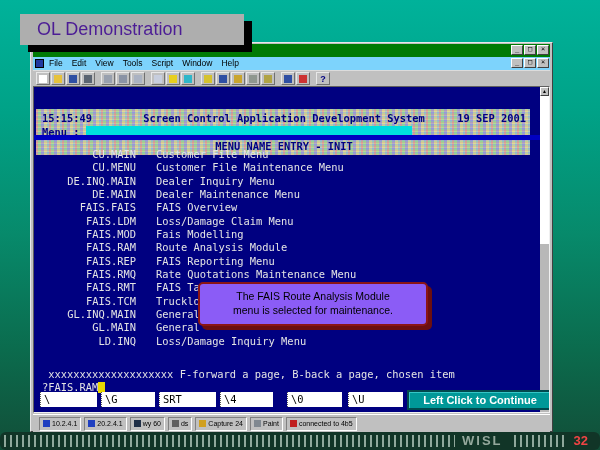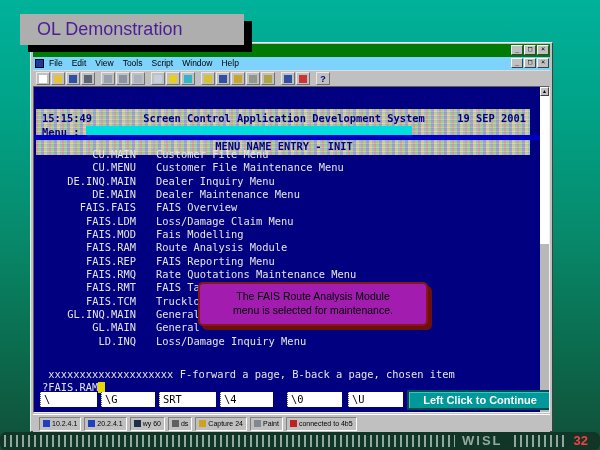--- a/index.html
+++ b/index.html
@@ -63,21 +63,21 @@
   .mlist{position:absolute;left:8px;top:61px;white-space:pre;}
   .mrow{height:13.35px;line-height:13.35px;}
   .mcode{display:inline-block;width:94px;text-align:right;}
   .mdesc{margin-left:20px;}
   .hint{position:absolute;left:8px;top:281px;white-space:pre;line-height:13px;}
   .cmd{position:absolute;left:8px;top:294px;white-space:pre;line-height:13px;}
   .cursor{display:inline-block;width:6.3px;height:11px;background:#e8d800;vertical-align:-2px;}
   .fkey{position:absolute;top:305px;height:15px;background:#fff;color:#000;font-size:10.4px;
     line-height:15px;padding-left:3px;border-left:1px dotted #555;}
 
-  .callout{position:absolute;left:164px;top:195px;width:230px;height:44px;background:#a21caf;
+  .callout{position:absolute;left:164px;top:195px;width:230px;height:44px;background:#8b5cf6;
     border:2px solid #8a1515;border-radius:5px;box-shadow:4px 4px 0 #6b0f0f;color:#000;
     font-size:10.5px;font-family:"Liberation Sans",sans-serif;text-align:center;padding-top:5px;
     line-height:14px;z-index:5;}
   .cont{position:absolute;left:373px;top:303px;width:146px;height:20px;background:#009898;
     border:2px solid #00494e;box-shadow:inset 1px 1px 0 #35c6c6;color:#fff;font-weight:bold;
     font-size:11px;text-align:center;line-height:16px;z-index:6;font-family:"Liberation Sans",sans-serif;}
 
   
   .taskbar{position:absolute;left:2px;right:2px;top:371px;height:18px;background:#c0c0c0;
     border-top:1px solid #fff;display:flex;align-items:center;gap:3px;padding-left:6px;}

